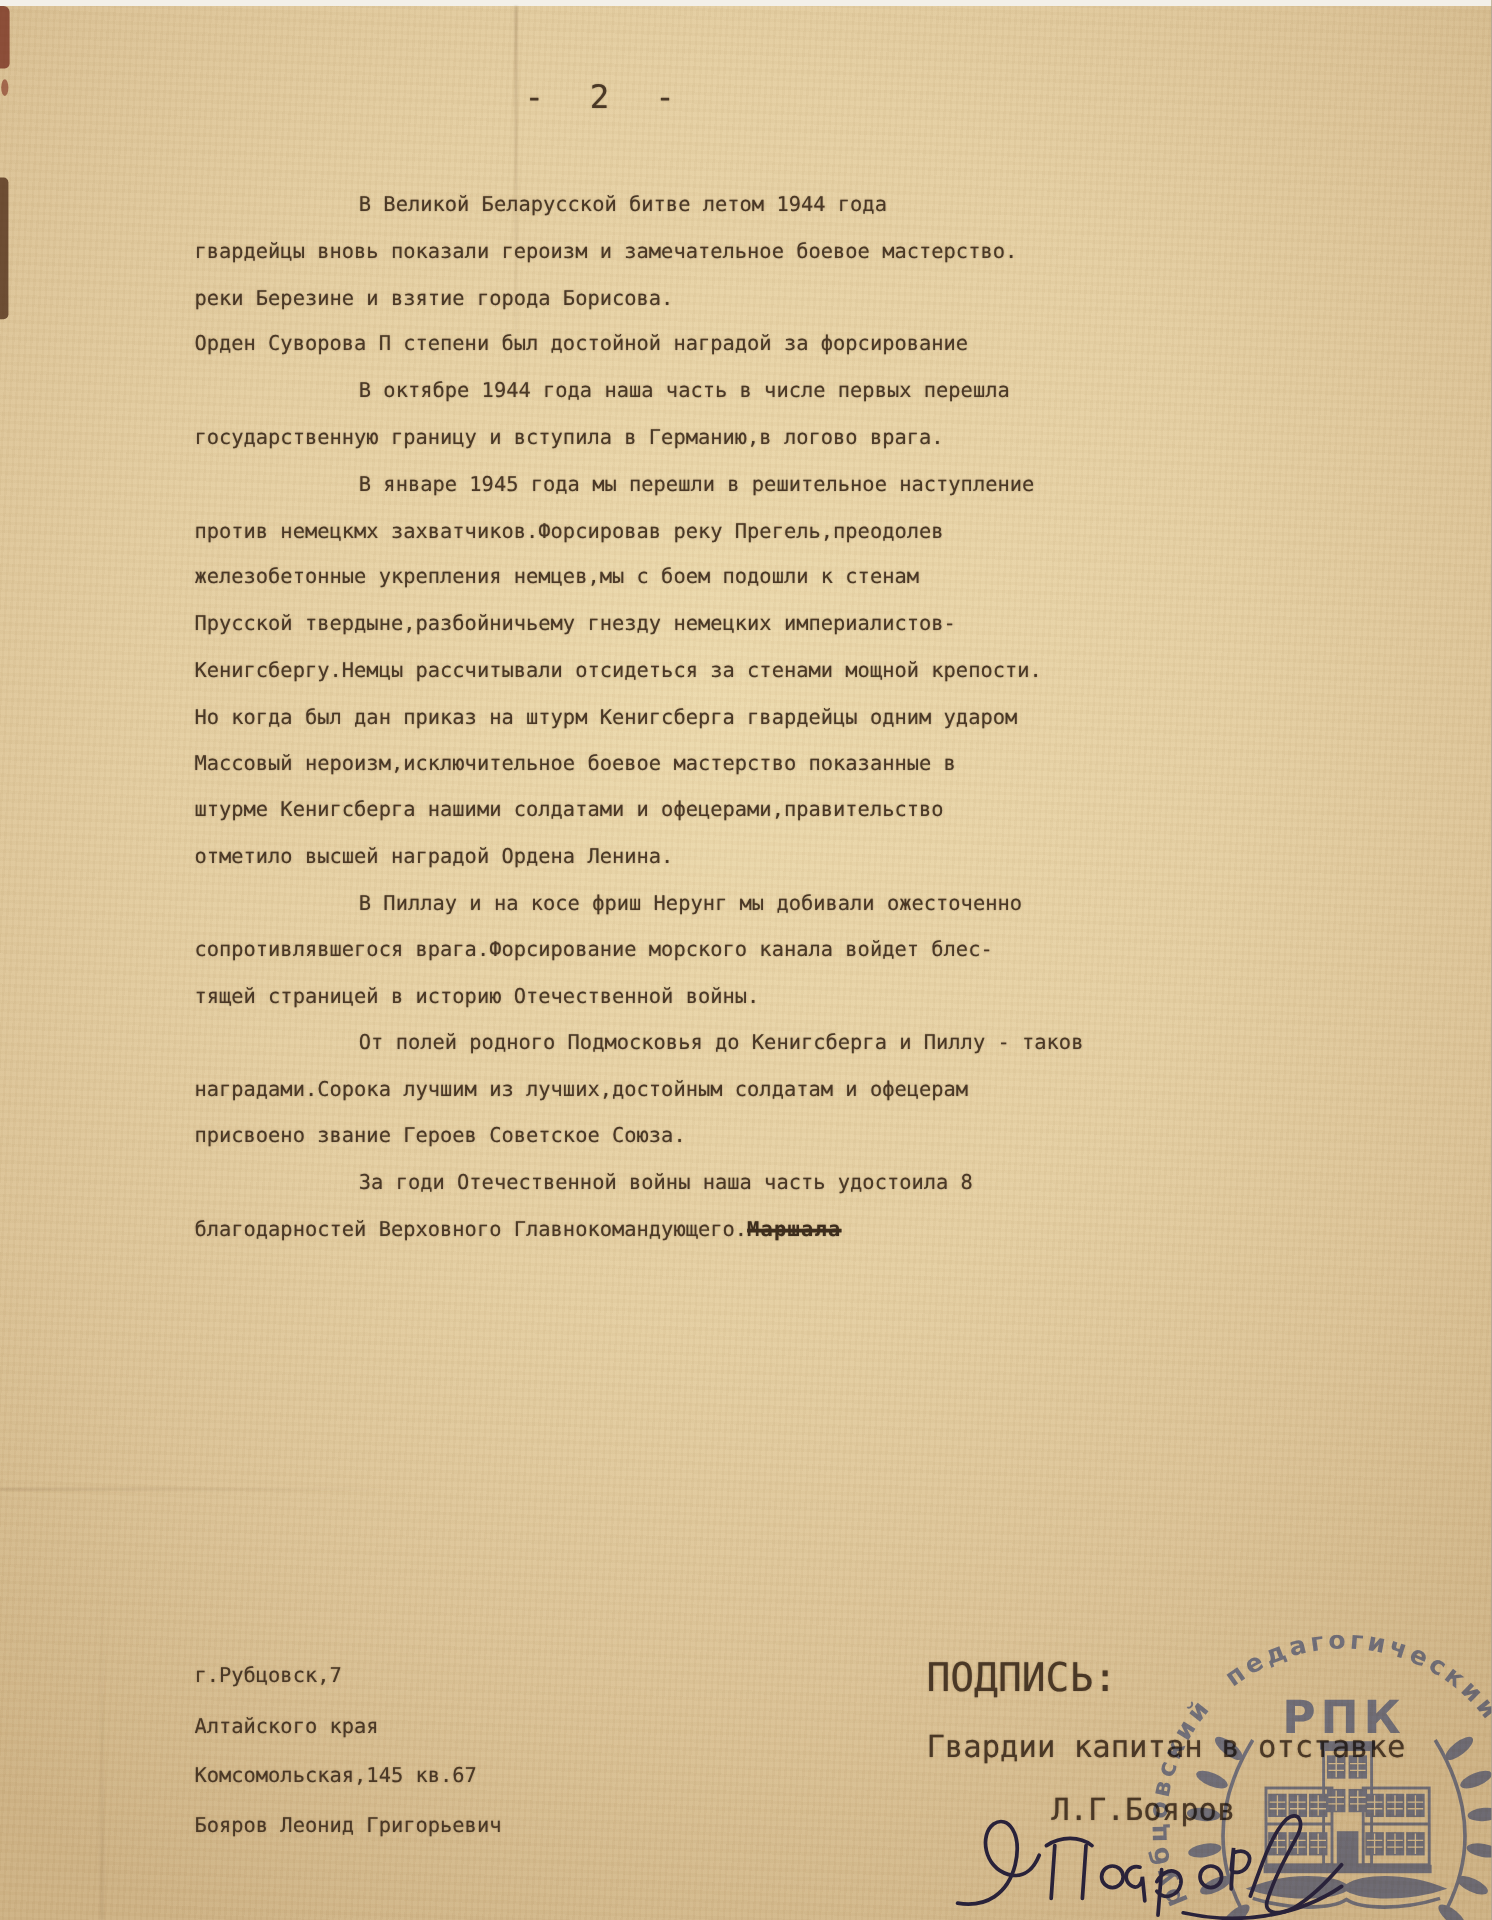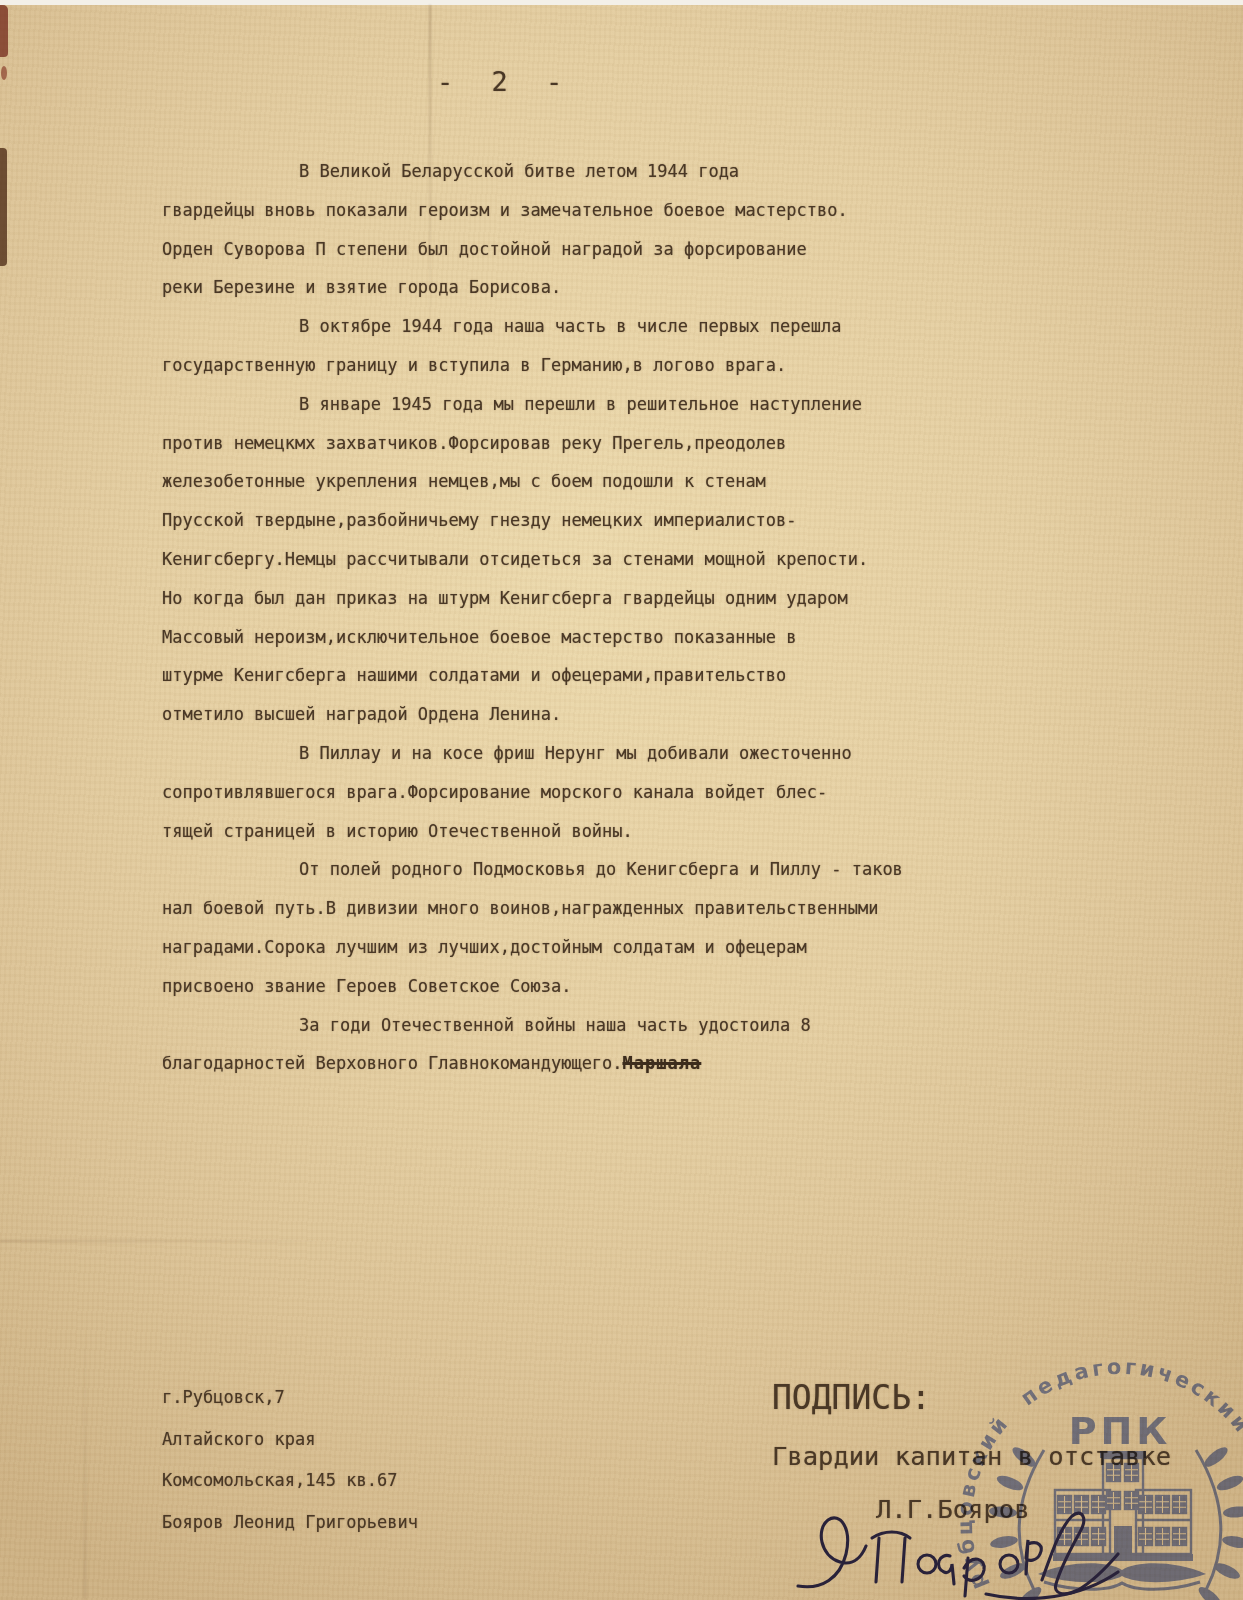--- a/index.html
+++ b/index.html
@@ -65,38 +65,37 @@
   <div class="mark mark-c"></div>
   <div class="crease crease-v1"></div>
   <div class="crease crease-v2"></div>
   <div class="crease crease-h1"></div>
 
   <div class="pagenum">- 2 -</div>
 
   <div class="bodytext">
     <div class="line ind">В Великой Беларусской битве летом 1944 года</div>
     <div class="line">гвардейцы вновь показали героизм и замечательное боевое мастерство.</div>
+    <div class="line">реки Березине и взятие города Борисова.</div>
     <div class="line">Орден Суворова П степени был достойной наградой за форсирование</div>
-    <div class="line">реки Березине и взятие города Борисова.</div>
     <div class="line ind">В октябре 1944 года наша часть в числе первых перешла</div>
     <div class="line">государственную границу и вступила в Германию,в логово врага.</div>
     <div class="line ind">В январе 1945 года мы перешли в решительное наступление</div>
     <div class="line">против немецкмх захватчиков.Форсировав реку Прегель,преодолев</div>
     <div class="line">железобетонные укрепления немцев,мы с боем подошли к стенам</div>
     <div class="line">Прусской твердыне,разбойничьему гнезду немецких империалистов-</div>
     <div class="line">Кенигсбергу.Немцы рассчитывали отсидеться за стенами мощной крепости.</div>
     <div class="line">Но когда был дан приказ на штурм Кенигсберга гвардейцы одним ударом</div>
     <div class="line">Массовый нероизм,исключительное боевое мастерство показанные в</div>
     <div class="line">штурме Кенигсберга нашими солдатами и офецерами,правительство</div>
     <div class="line">отметило высшей наградой Ордена Ленина.</div>
     <div class="line ind">В Пиллау и на косе фриш Нерунг мы добивали ожесточенно</div>
     <div class="line">сопротивлявшегося врага.Форсирование морского канала войдет блес-</div>
     <div class="line">тящей страницей в историю Отечественной войны.</div>
     <div class="line ind">От полей родного Подмосковья до Кенигсберга и Пиллу - таков</div>
-    <div class="line">нал боевой путь.В дивизии много воинов,награжденных правительственными</div>
     <div class="line">наградами.Сорока лучшим из лучших,достойным солдатам и офецерам</div>
     <div class="line">присвоено звание Героев Советское Союза.</div>
     <div class="line ind">За годи Отечественной войны наша часть удостоила 8</div>
     <div class="line"><span>благодарностей Верховного Главнокомандующего.</span><span class="struck">Маршала</span></div>
   </div>
 
   <div class="sender">
     <div class="line">г.Рубцовск,7</div>
     <div class="line">Алтайского края</div>
     <div class="line">Комсомольская,145 кв.67</div>

